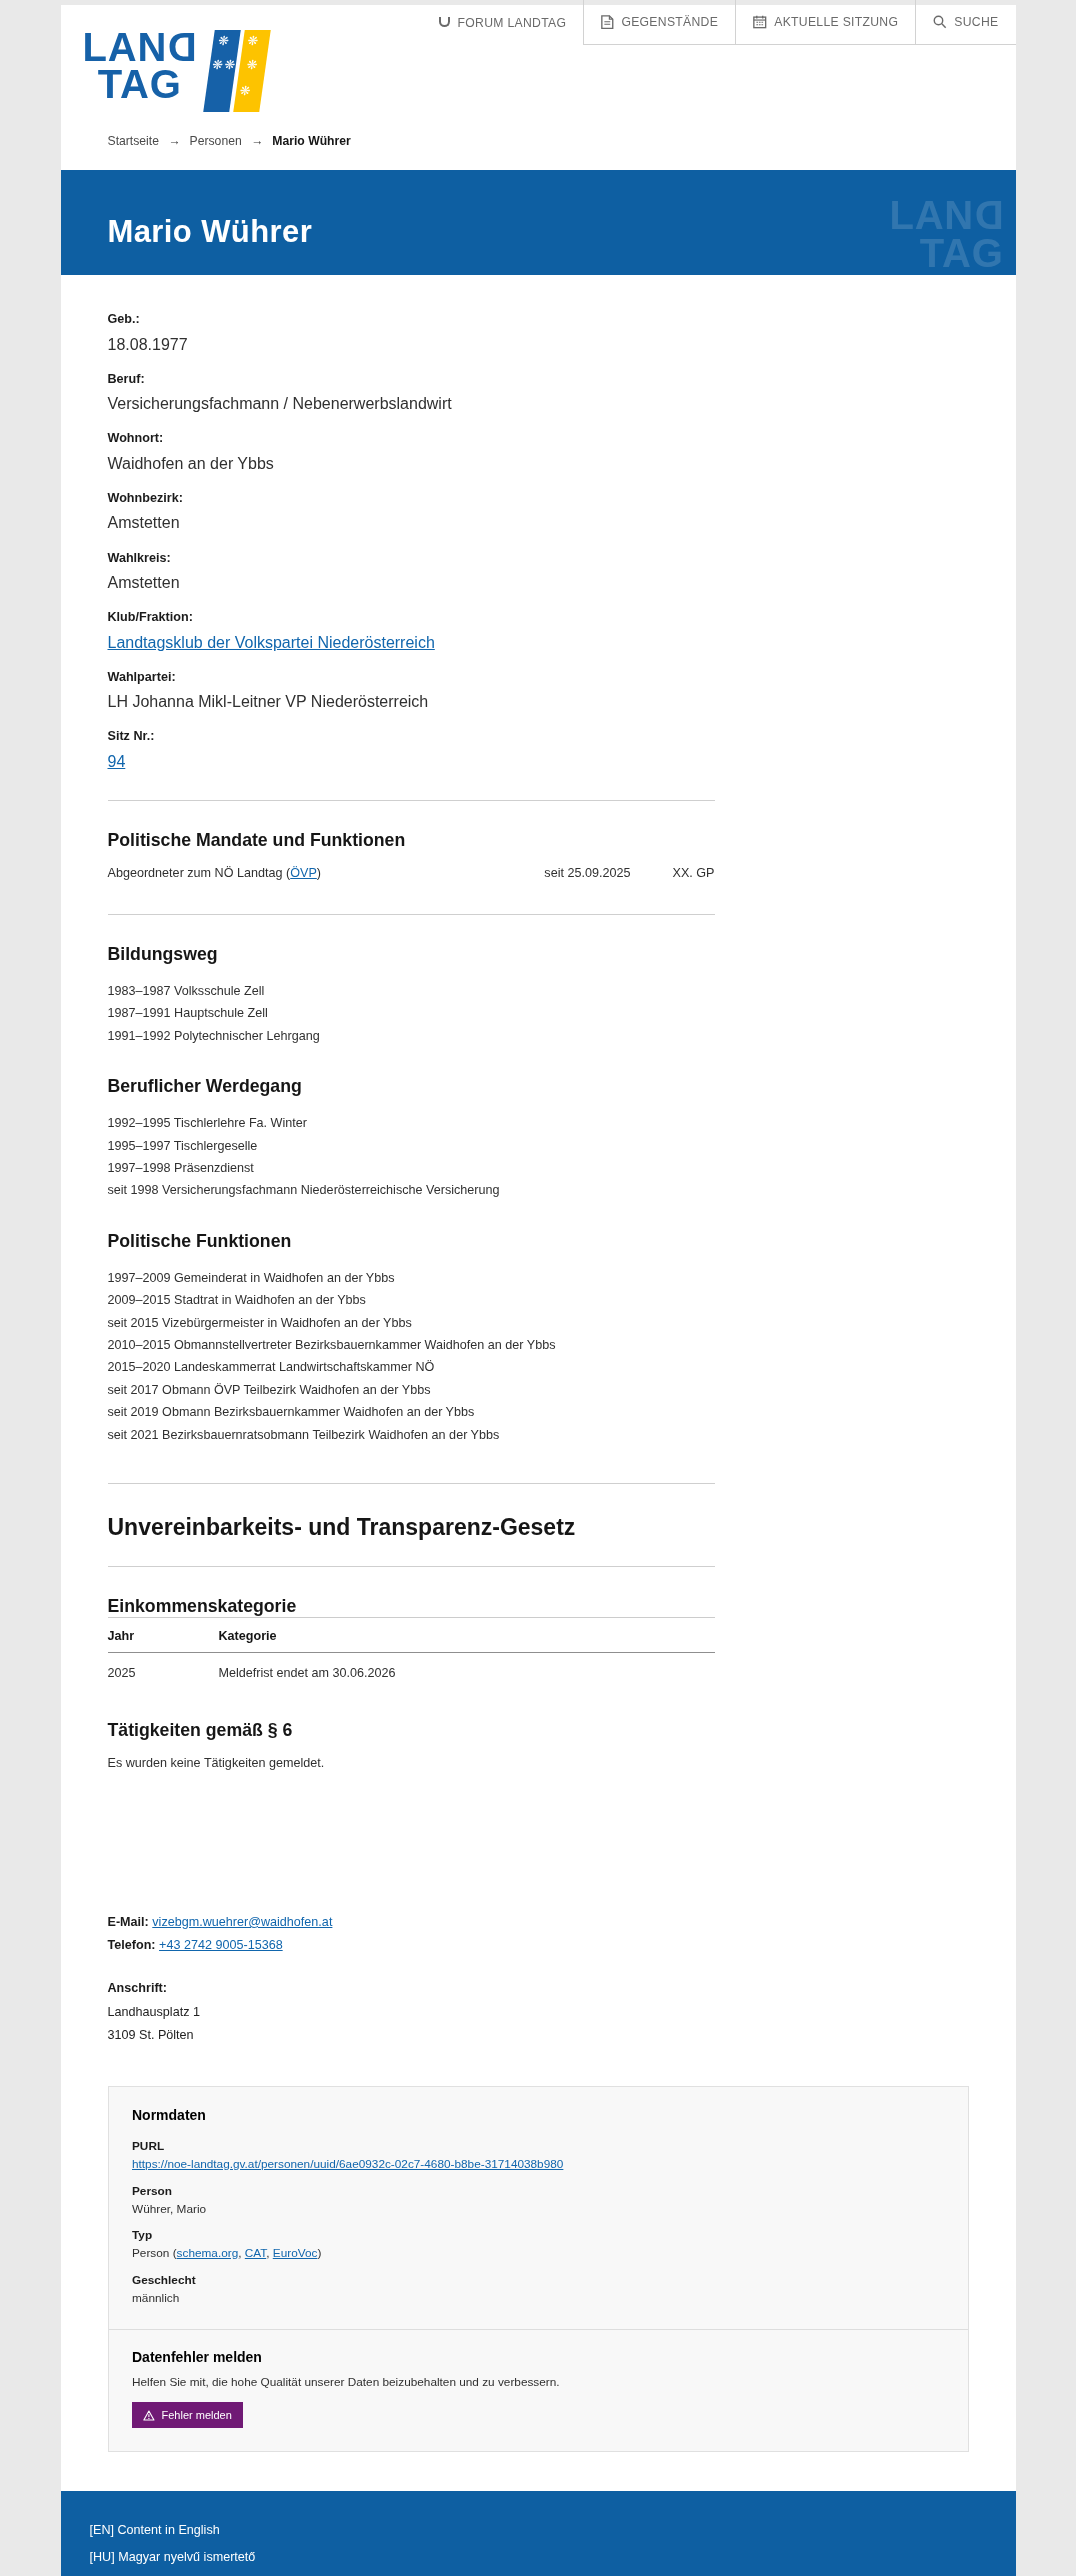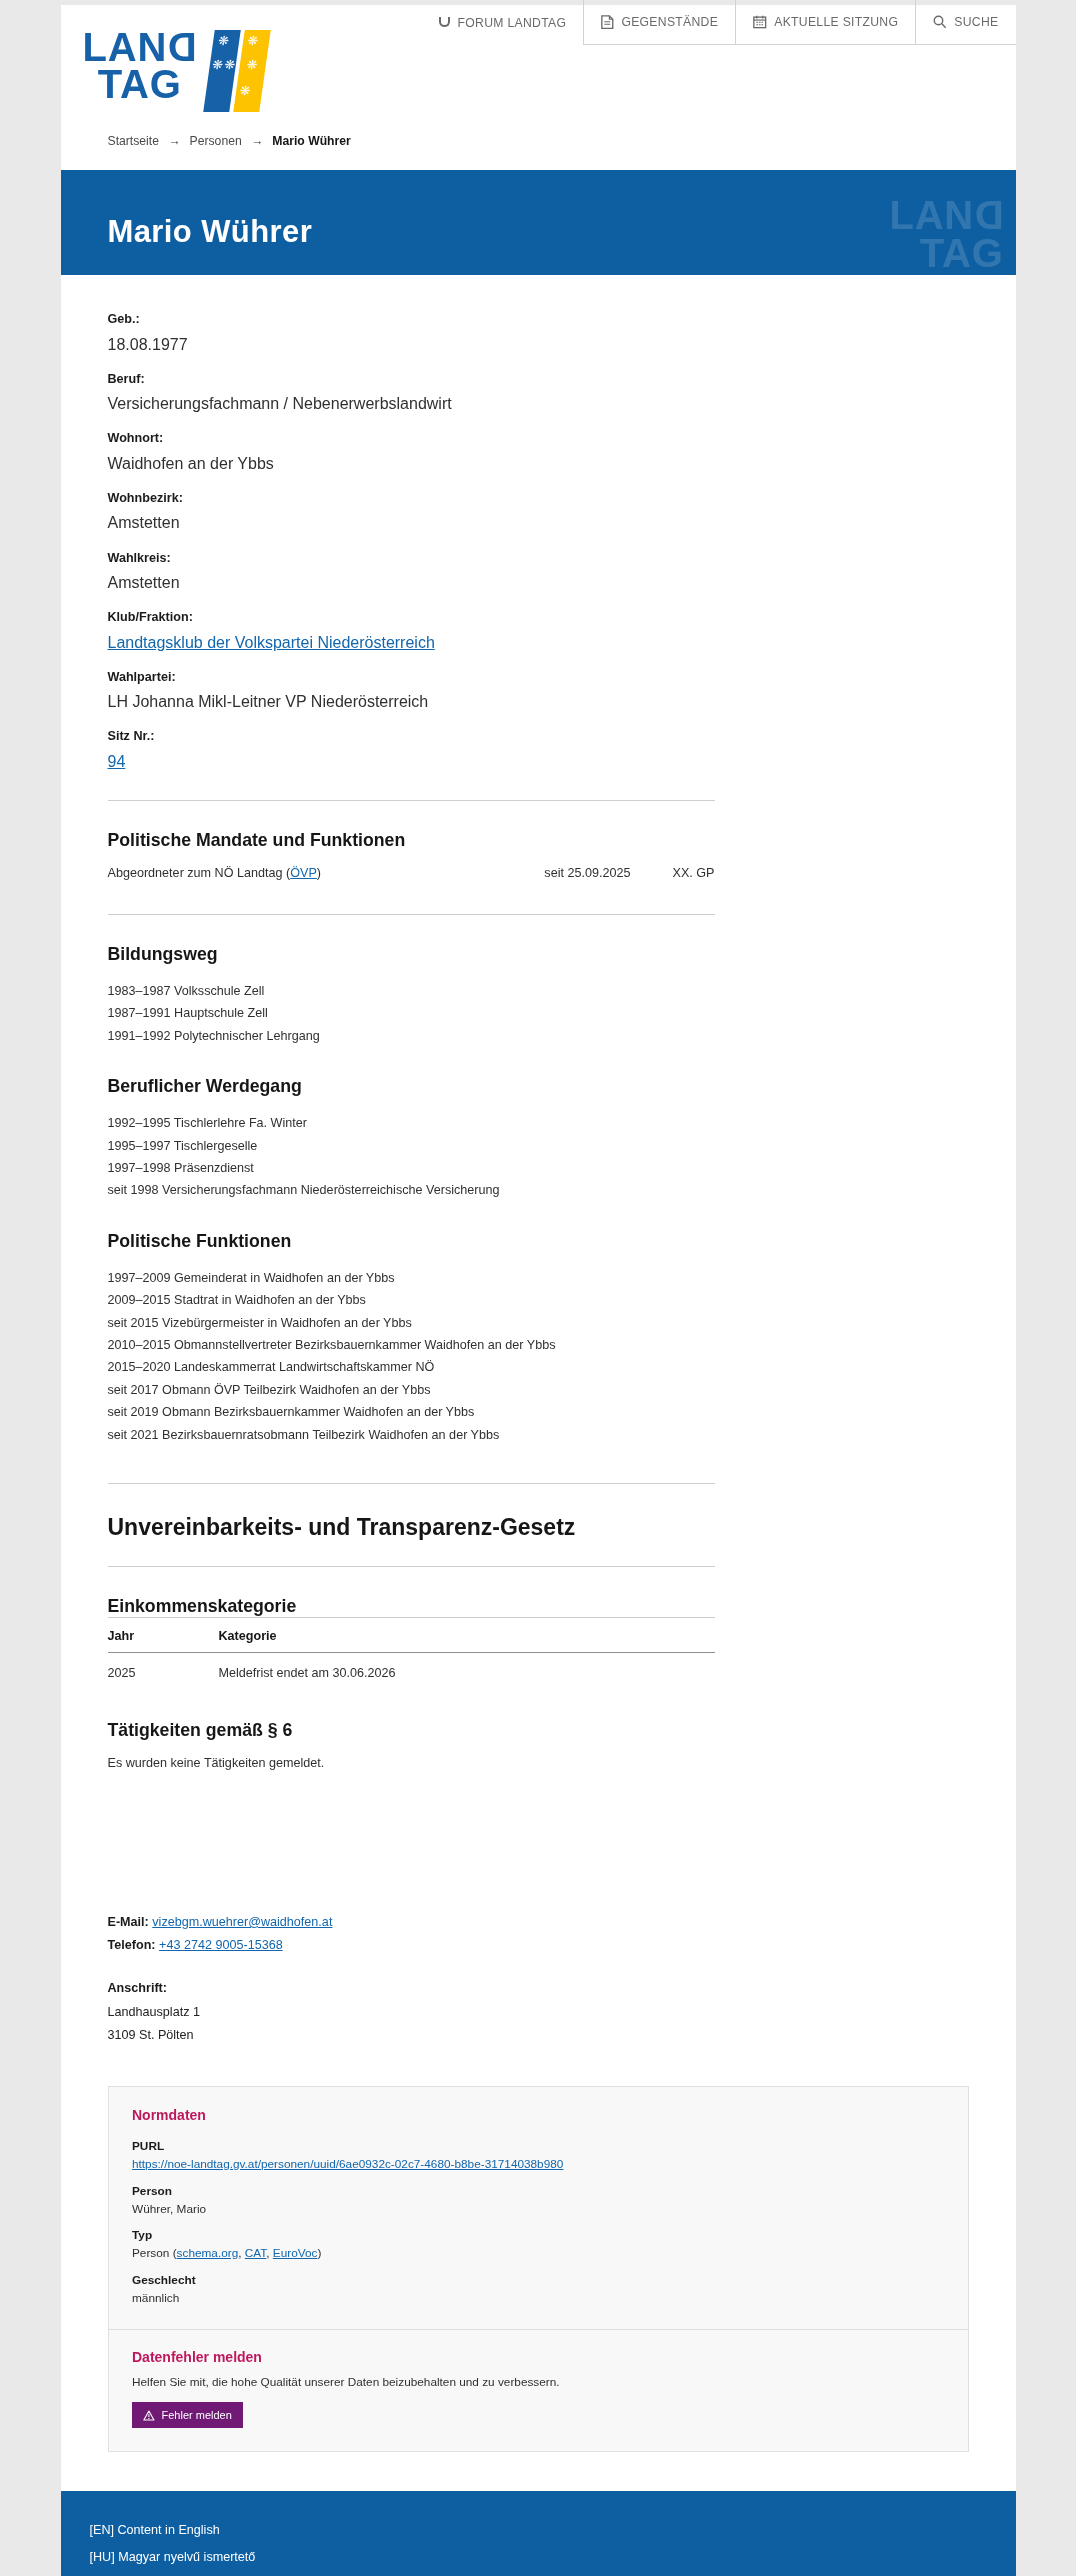--- a/index.html
+++ b/index.html
@@ -77,21 +77,21 @@
   .inc-table th { text-align:left; font-weight:700; padding:11px 0 9.2px; border-bottom:1.7px solid #8f8f8f; color:#161616; }
   .inc-table th.col-jahr { width:111px; }
   .inc-table td { padding:12.6px 0 5px; color:#303030; }
   .muted-p { font-size:12.6px; color:#303030; margin:11.8px 0 0; }
 
   .contact-block { margin-top:141px; font-size:12.6px; line-height:1.85; }
   .inline-label { font-weight:700; color:#1b1b1b; }
   .address-block { margin-top:20px; }
 
   .norm-box { margin-top:39px; background:#f8f8f8; border:0.8px solid #e0e0e0; padding:20px 23.5px 23.5px; }
-  .norm-h { font-size:14px; font-weight:700; margin:0 0 15px; color:#be185d; }
+  .norm-h { font-size:14px; font-weight:700; margin:0 0 15px; color:#000000; }
   .norm-field { margin-bottom:9.2px; font-size:11.8px; }
   .norm-label { display:block; font-weight:700; color:#1b1b1b; line-height:1.5; }
   .norm-value { color:#303030; line-height:1.5; }
   .norm-value a { overflow-wrap:anywhere; }
   .norm-divider { border:none; border-top:0.8px solid #ddd; margin:22px -23.5px 18.5px; }
   .norm-help { font-size:11.8px; color:#303030; margin:10px 0 0; }
   .fehler-btn {
     display:inline-flex; align-items:center; gap:6.7px; margin-top:13.5px;
     background:#701a75; color:#fff; border:none; font-size:11px; padding:6.7px 11px;
     font-family:Liberation Sans, sans-serif; cursor:pointer;

